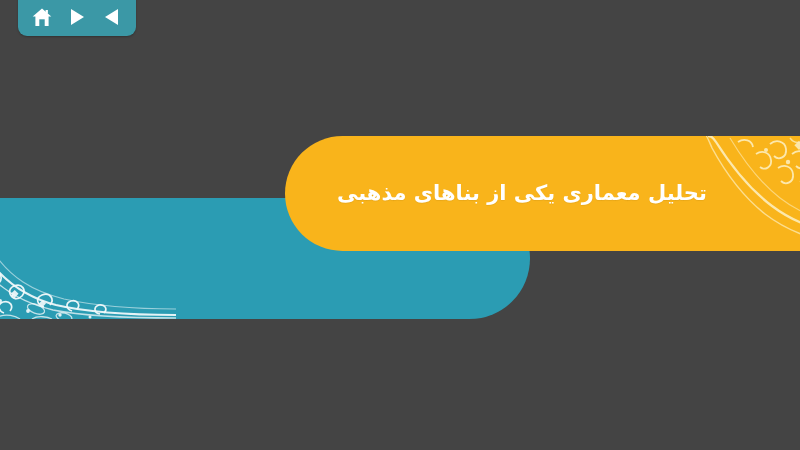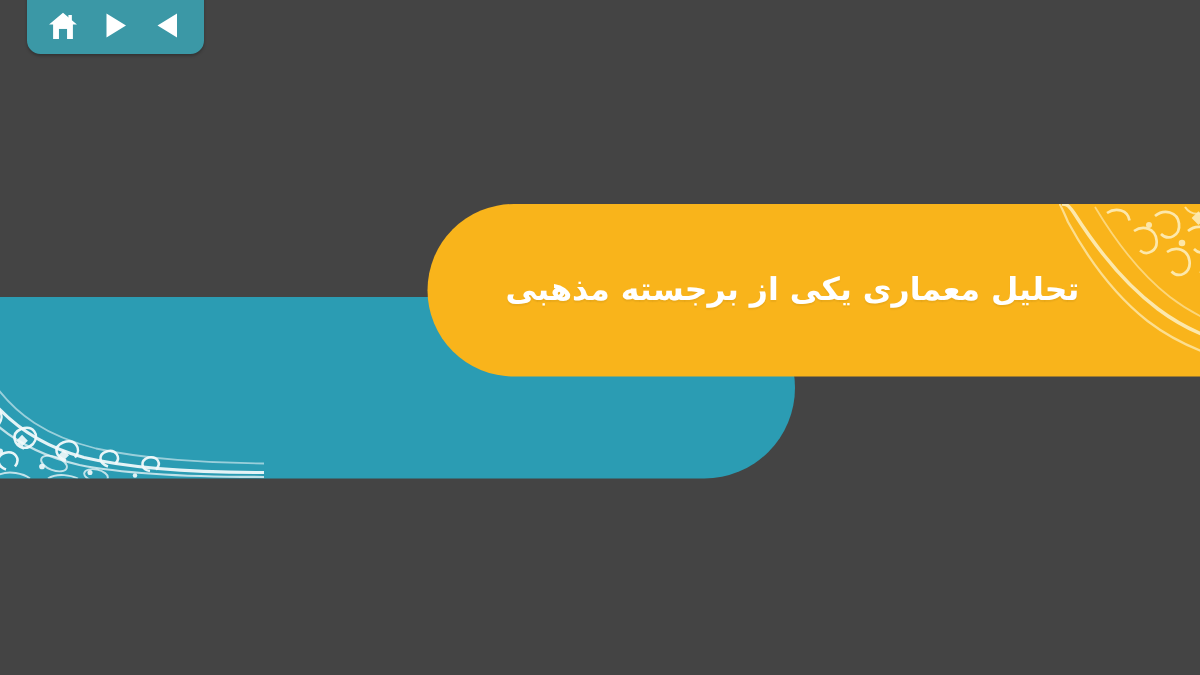--- a/index.html
+++ b/index.html
@@ -224,17 +224,17 @@
         <ellipse cx="218" cy="20" rx="10" ry="5" transform="rotate(-35 218 20)"></ellipse>
         <ellipse cx="200" cy="8" rx="9" ry="4.5" transform="rotate(-30 200 8)"></ellipse>
         <ellipse cx="222" cy="96" rx="8" ry="4" transform="rotate(-20 222 96)"></ellipse>
         <ellipse cx="186" cy="88" rx="8" ry="4" transform="rotate(-25 186 88)"></ellipse>
         <path d="M228,8 C222,14 214,14 210,8"></path>
         <path d="M178,2 C172,8 164,8 160,2"></path>
       </g>
     </svg>
 
     <div class="title-block">
-      <div class="title-line">تحلیل معماری یکی از برجسته مذهبی</div>
+      <div class="title-line">تحلیل معماری یکی از بناهای مذهبی</div>
     </div>
   </div>
 
 </div>
 
 </body></html>

